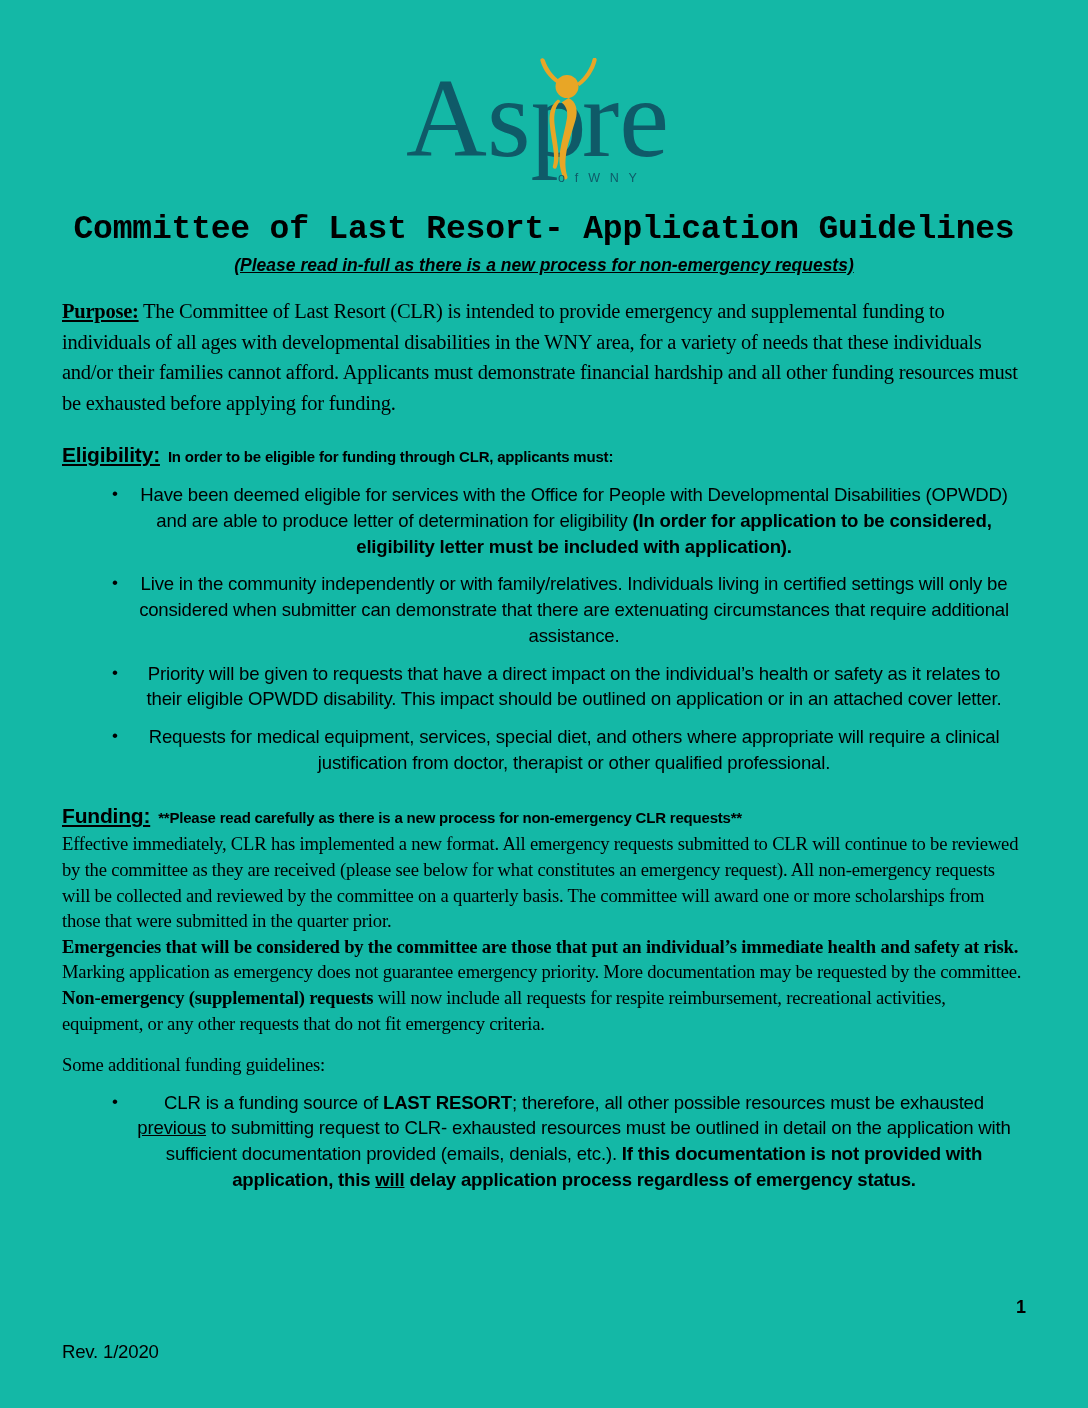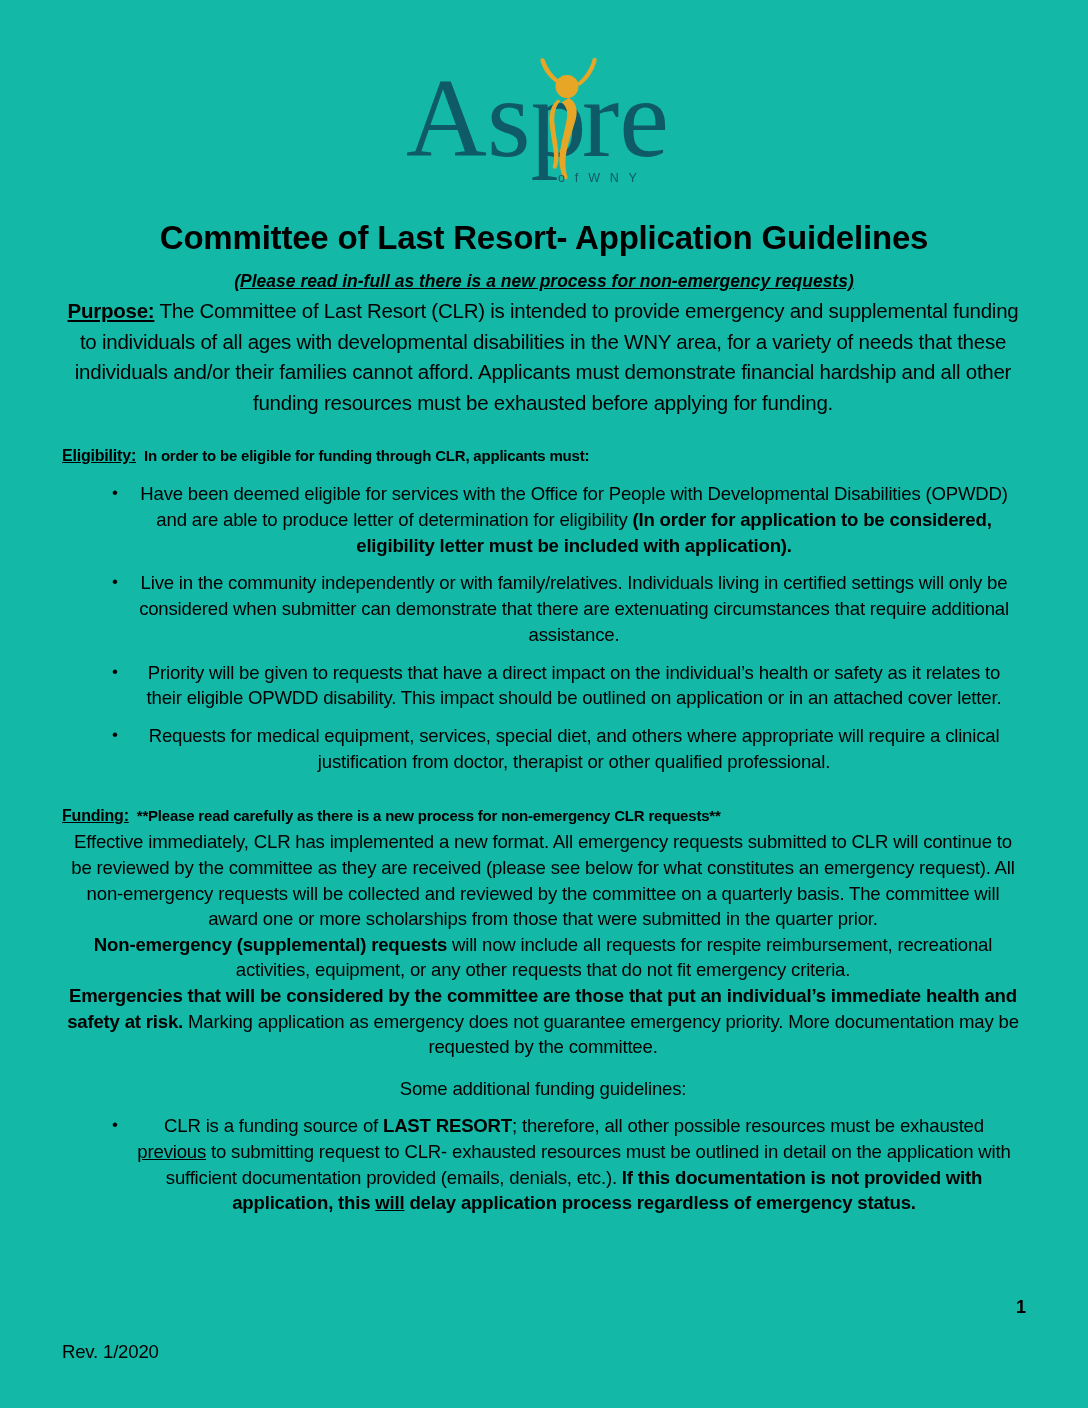--- a/index.html
+++ b/index.html
@@ -37,27 +37,27 @@
 
   
   .title-block {
     position: absolute;
     top: 210px;
     left: 56px;
     width: 976px;
     text-align: center;
   }
   .doc-title {
-    font-family: Liberation Sans, sans-serif;
+    font-family: Liberation Mono, monospace;
     font-weight: bold;
     font-size: 33px;
     line-height: 40px;
     letter-spacing: -0.2px;
     color: #000;
-    margin: 8px;
+    margin: 0;
     white-space: nowrap;
   }
   .doc-subtitle {
     font-family: "Liberation Sans", sans-serif;
     font-weight: bold;
     font-style: italic;
     font-size: 17.5px;
     line-height: 24px;
     text-decoration: underline;
     color: #000;
@@ -70,22 +70,23 @@
     position: absolute;
     top: 296px;
     left: 62px;
     width: 962px;
   }
 
   .para {
     font-size: 20.5px;
     line-height: 30.6px;
     margin: 0;
-    text-align: center;
+    text-align: left;
     letter-spacing: -0.25px;
+    font-family: Liberation Serif, serif;
   }
   .para.purpose {
     font-size: 20.5px;
     line-height: 30.6px;
   }
   .para.small {
     font-size: 18.6px;
     line-height: 25.6px;
     letter-spacing: -0.2px;
   }
@@ -93,21 +94,21 @@
   .spacer-lg { height: 24px; }
   .spacer-md { height: 16px; }
 
   .section-head {
     margin: 0;
     font-size: 18.6px;
     line-height: 26px;
     letter-spacing: -0.2px;
   }
   .head-label {
-    font-size: 16px;
+    font-size: 21px;
     font-weight: bold;
     text-decoration: underline;
   }
   .head-tail {
     font-size: 15px;
     font-weight: bold;
     letter-spacing: -0.2px;
   }
 
   ul.bullets {
@@ -203,23 +204,23 @@
       <li><span>Priority will be given to requests that have a direct impact on the individual’s health or safety as it relates to their eligible OPWDD disability. This impact should be outlined on application or in an attached cover letter.</span></li>
       <li><span>Requests for medical equipment, services, special diet, and others where appropriate will require a clinical justification from doctor, therapist or other qualified professional.</span></li>
     </ul>
 
     <div class="spacer-md"></div>
 
     <p class="section-head"><span class="head-label">Funding:</span><span class="head-tail">&nbsp; <span>**Please read carefully as there is a new process for non-emergency CLR requests**</span></span></p>
 
     <p class="para small">Effective immediately, CLR has implemented a new format. All emergency requests submitted to CLR will continue to be reviewed by the committee as they are received (please see below for what constitutes an emergency request). All non-emergency requests will be collected and reviewed by the committee on a quarterly basis. The committee will award one or more scholarships from those that were submitted in the quarter prior.</p>
 
+    <p class="para small"><b>Emergencies that will be considered by the committee are those that put an individual’s immediate health and safety at risk.</b><span> Marking application as emergency does not guarantee emergency priority. More documentation may be requested by the committee.</span></p>
+
     <p class="para small"><b>Non-emergency (supplemental) requests</b><span> will now include all requests for respite reimbursement, recreational activities, equipment, or any other requests that do not fit emergency criteria.</span></p>
-
-    <p class="para small"><b>Emergencies that will be considered by the committee are those that put an individual’s immediate health and safety at risk.</b><span> Marking application as emergency does not guarantee emergency priority. More documentation may be requested by the committee.</span></p>
 
     <div class="spacer-md"></div>
 
     <p class="para small">Some additional funding guidelines:</p>
 
     <ul class="bullets">
       <li><span>CLR is a funding source of </span><b>LAST RESORT</b><span>; therefore, all other possible resources must be exhausted </span><u>previous</u><span> to submitting request to CLR- exhausted resources must be outlined in detail on the application with sufficient documentation provided (emails, denials, etc.). </span><b>If this documentation is not provided with application, this </b><b class="u">will</b><b> delay application process regardless of emergency status.</b></li>
     </ul>
 
   </div>

